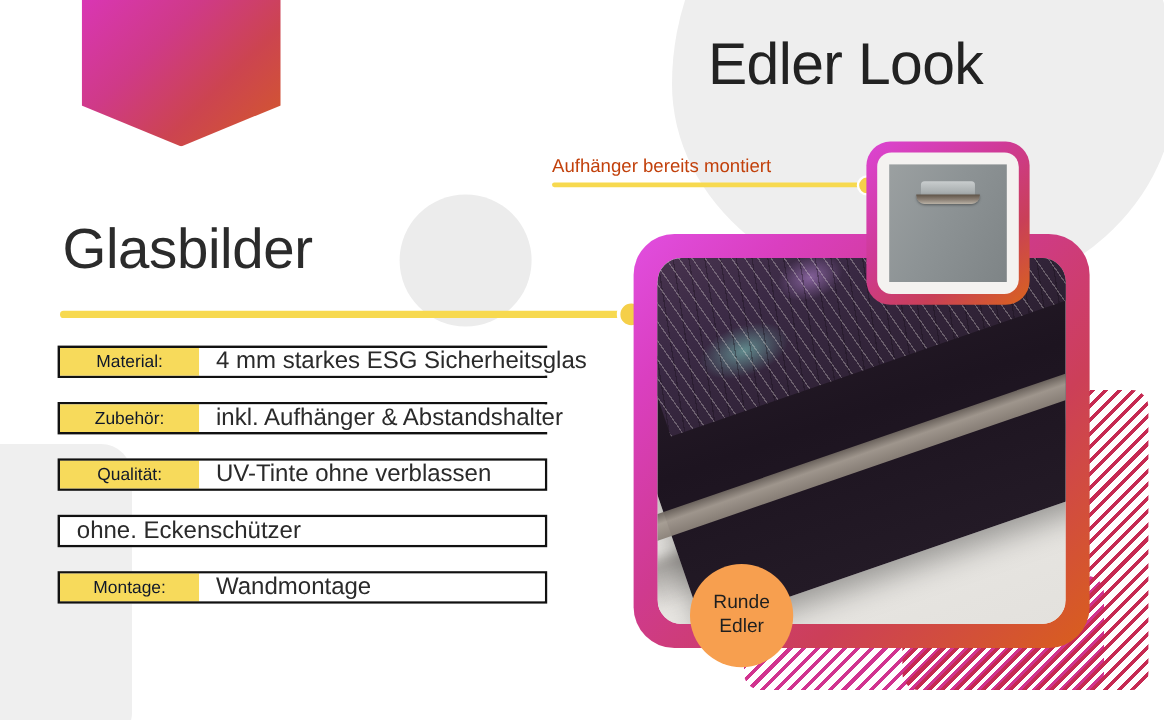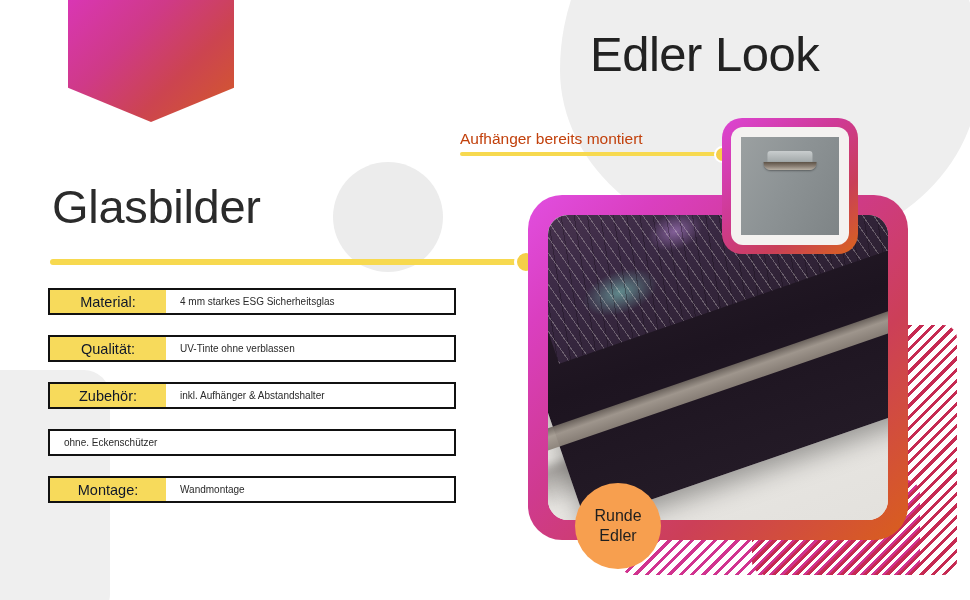--- a/index.html
+++ b/index.html
@@ -181,21 +181,21 @@
     justify-content: center;
     font-size: 14.5px;
     color: #0f172a;
   }
   .spec-value {
     flex: 1 1 auto;
     background: #ffffff;
     display: flex;
     align-items: center;
     padding-left: 14px;
-    font-size: 10px;
+    font-size: 20px;
     color: #2a2a2a;
     white-space: nowrap;
   }
 
   
   .photo-frame {
     position: absolute;
     left: 528px;
     top: 195px;
     width: 380px;
@@ -326,21 +326,21 @@
     height: 9%;
     background: linear-gradient(180deg, #5d5246 0%, #8c8176 55%, #b9b1a5 100%);
     border-radius: 0 0 7px 7px;
     box-shadow: 0 1px 2px rgba(0,0,0,0.35);
   }
 
   
   .badge-round {
     position: absolute;
     left: 575px;
-    top: 483px;
+    top: 470px;
     width: 86px;
     height: 86px;
     border-radius: 50%;
     background: #f79f4f;
     display: flex;
     flex-direction: column;
     align-items: center;
     justify-content: center;
     text-align: right;
     line-height: 1.26;
@@ -370,26 +370,26 @@
   <div class="annot-label">Aufhänger bereits montiert</div>
   <div class="annot-line"></div>
   <div class="annot-dot"></div>
 
   <div class="spec-table">
     <div class="spec-row">
       <div class="spec-label">Material:</div>
       <div class="spec-value">4 mm starkes ESG Sicherheitsglas</div>
     </div>
     <div class="spec-row">
+      <div class="spec-label">Zubehör:</div>
+      <div class="spec-value">inkl. Aufhänger &amp; Abstandshalter</div>
+    </div>
+    <div class="spec-row">
       <div class="spec-label">Qualität:</div>
       <div class="spec-value">UV-Tinte ohne verblassen</div>
-    </div>
-    <div class="spec-row">
-      <div class="spec-label">Zubehör:</div>
-      <div class="spec-value">inkl. Aufhänger &amp; Abstandshalter</div>
     </div>
     <div class="spec-row">
       <div class="spec-value">ohne. Eckenschützer</div>
     </div>
     <div class="spec-row">
       <div class="spec-label">Montage:</div>
       <div class="spec-value">Wandmontage</div>
     </div>
   </div>
 

